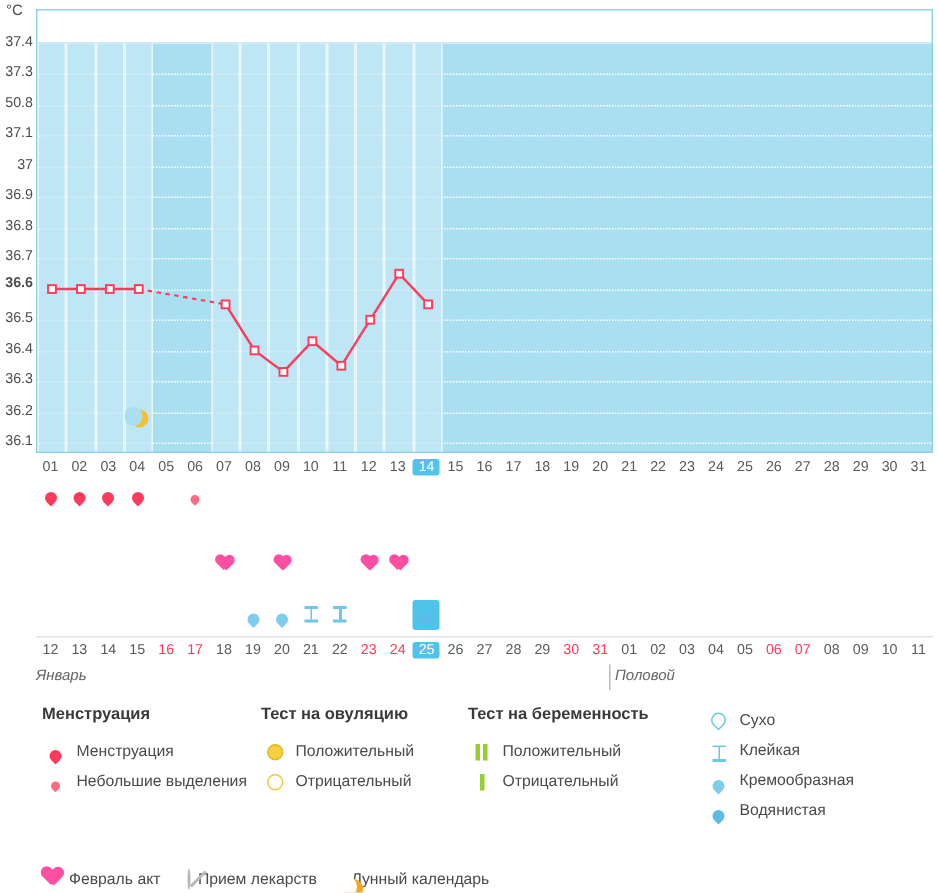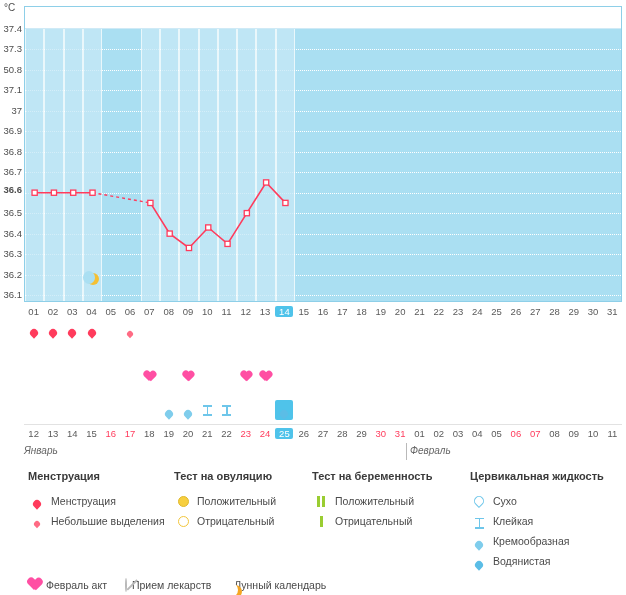--- a/index.html
+++ b/index.html
@@ -468,21 +468,21 @@
     <div class="daycell red" style="left: 482.903px;">06</div>
     <div class="daycell red" style="left: 502.194px;">07</div>
     <div class="daycell" style="left: 521.484px;">08</div>
     <div class="daycell" style="left: 540.774px;">09</div>
     <div class="daycell" style="left: 560.065px;">10</div>
     <div class="daycell" style="left: 579.355px;">11</div>
   </div>
 <div id="month-sep"></div>
 <div id="month-row">
   <span class="m" style="left:0px">Январь</span>
-  <span class="m" style="left:386px">Февраль</span>
+  <span class="m" style="left:386px">Половой</span>
 </div>
 
 <div id="legend">
 
   <div class="lg-col" style="left:28px; width:140px">
     <div class="lg-title">Менструация</div>
     <div class="lg-item">
       <span class="lg-ico">
           <i class="drop"></i>
         </span>
@@ -527,21 +527,20 @@
       <span class="lg-ico">
           <span class="bars1">
             <i></i>
           </span>
         </span>
       <span>Отрицательный</span>
     </div>
   </div>
 
   <div class="lg-col" style="left:470px; width:156px">
-    <div class="lg-title">Цервикальная жидкость</div>
     <div class="lg-item">
       <span class="lg-ico">
           <i class="dry"></i>
         </span>
       <span>Сухо</span>
     </div>
     <div class="lg-item">
       <span class="lg-ico">
           <i class="m-sticky">
             <span></span>

